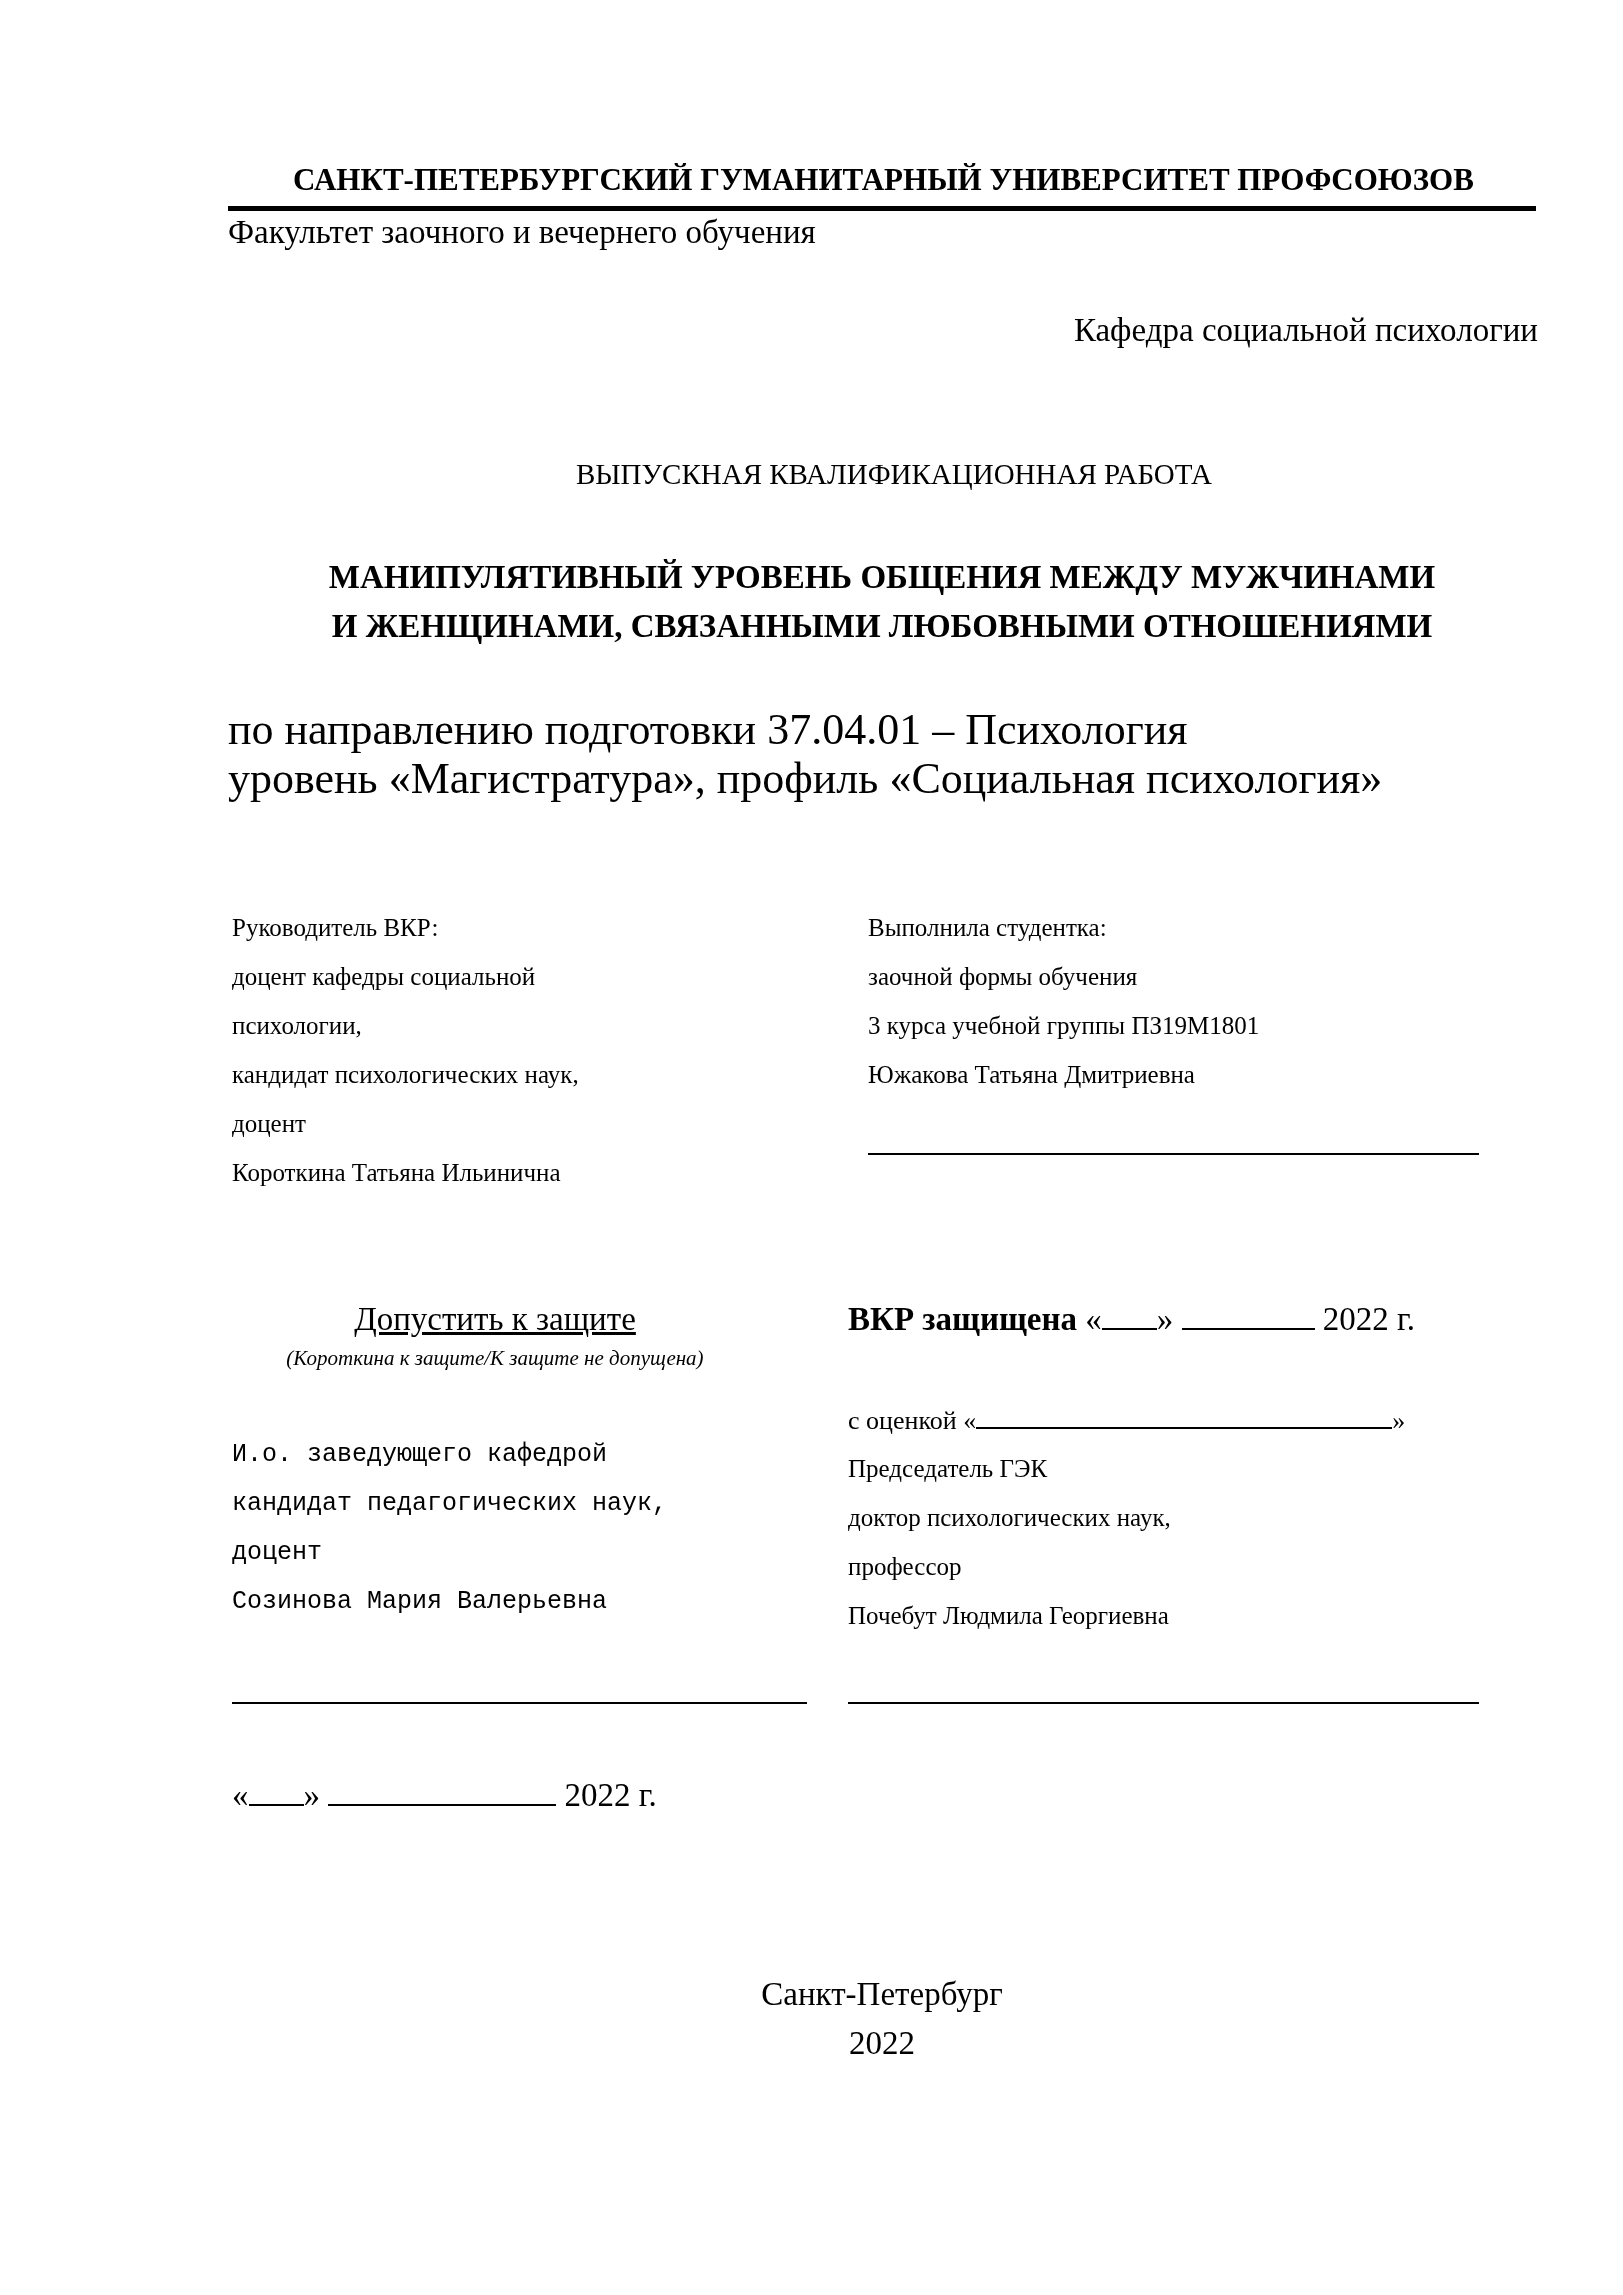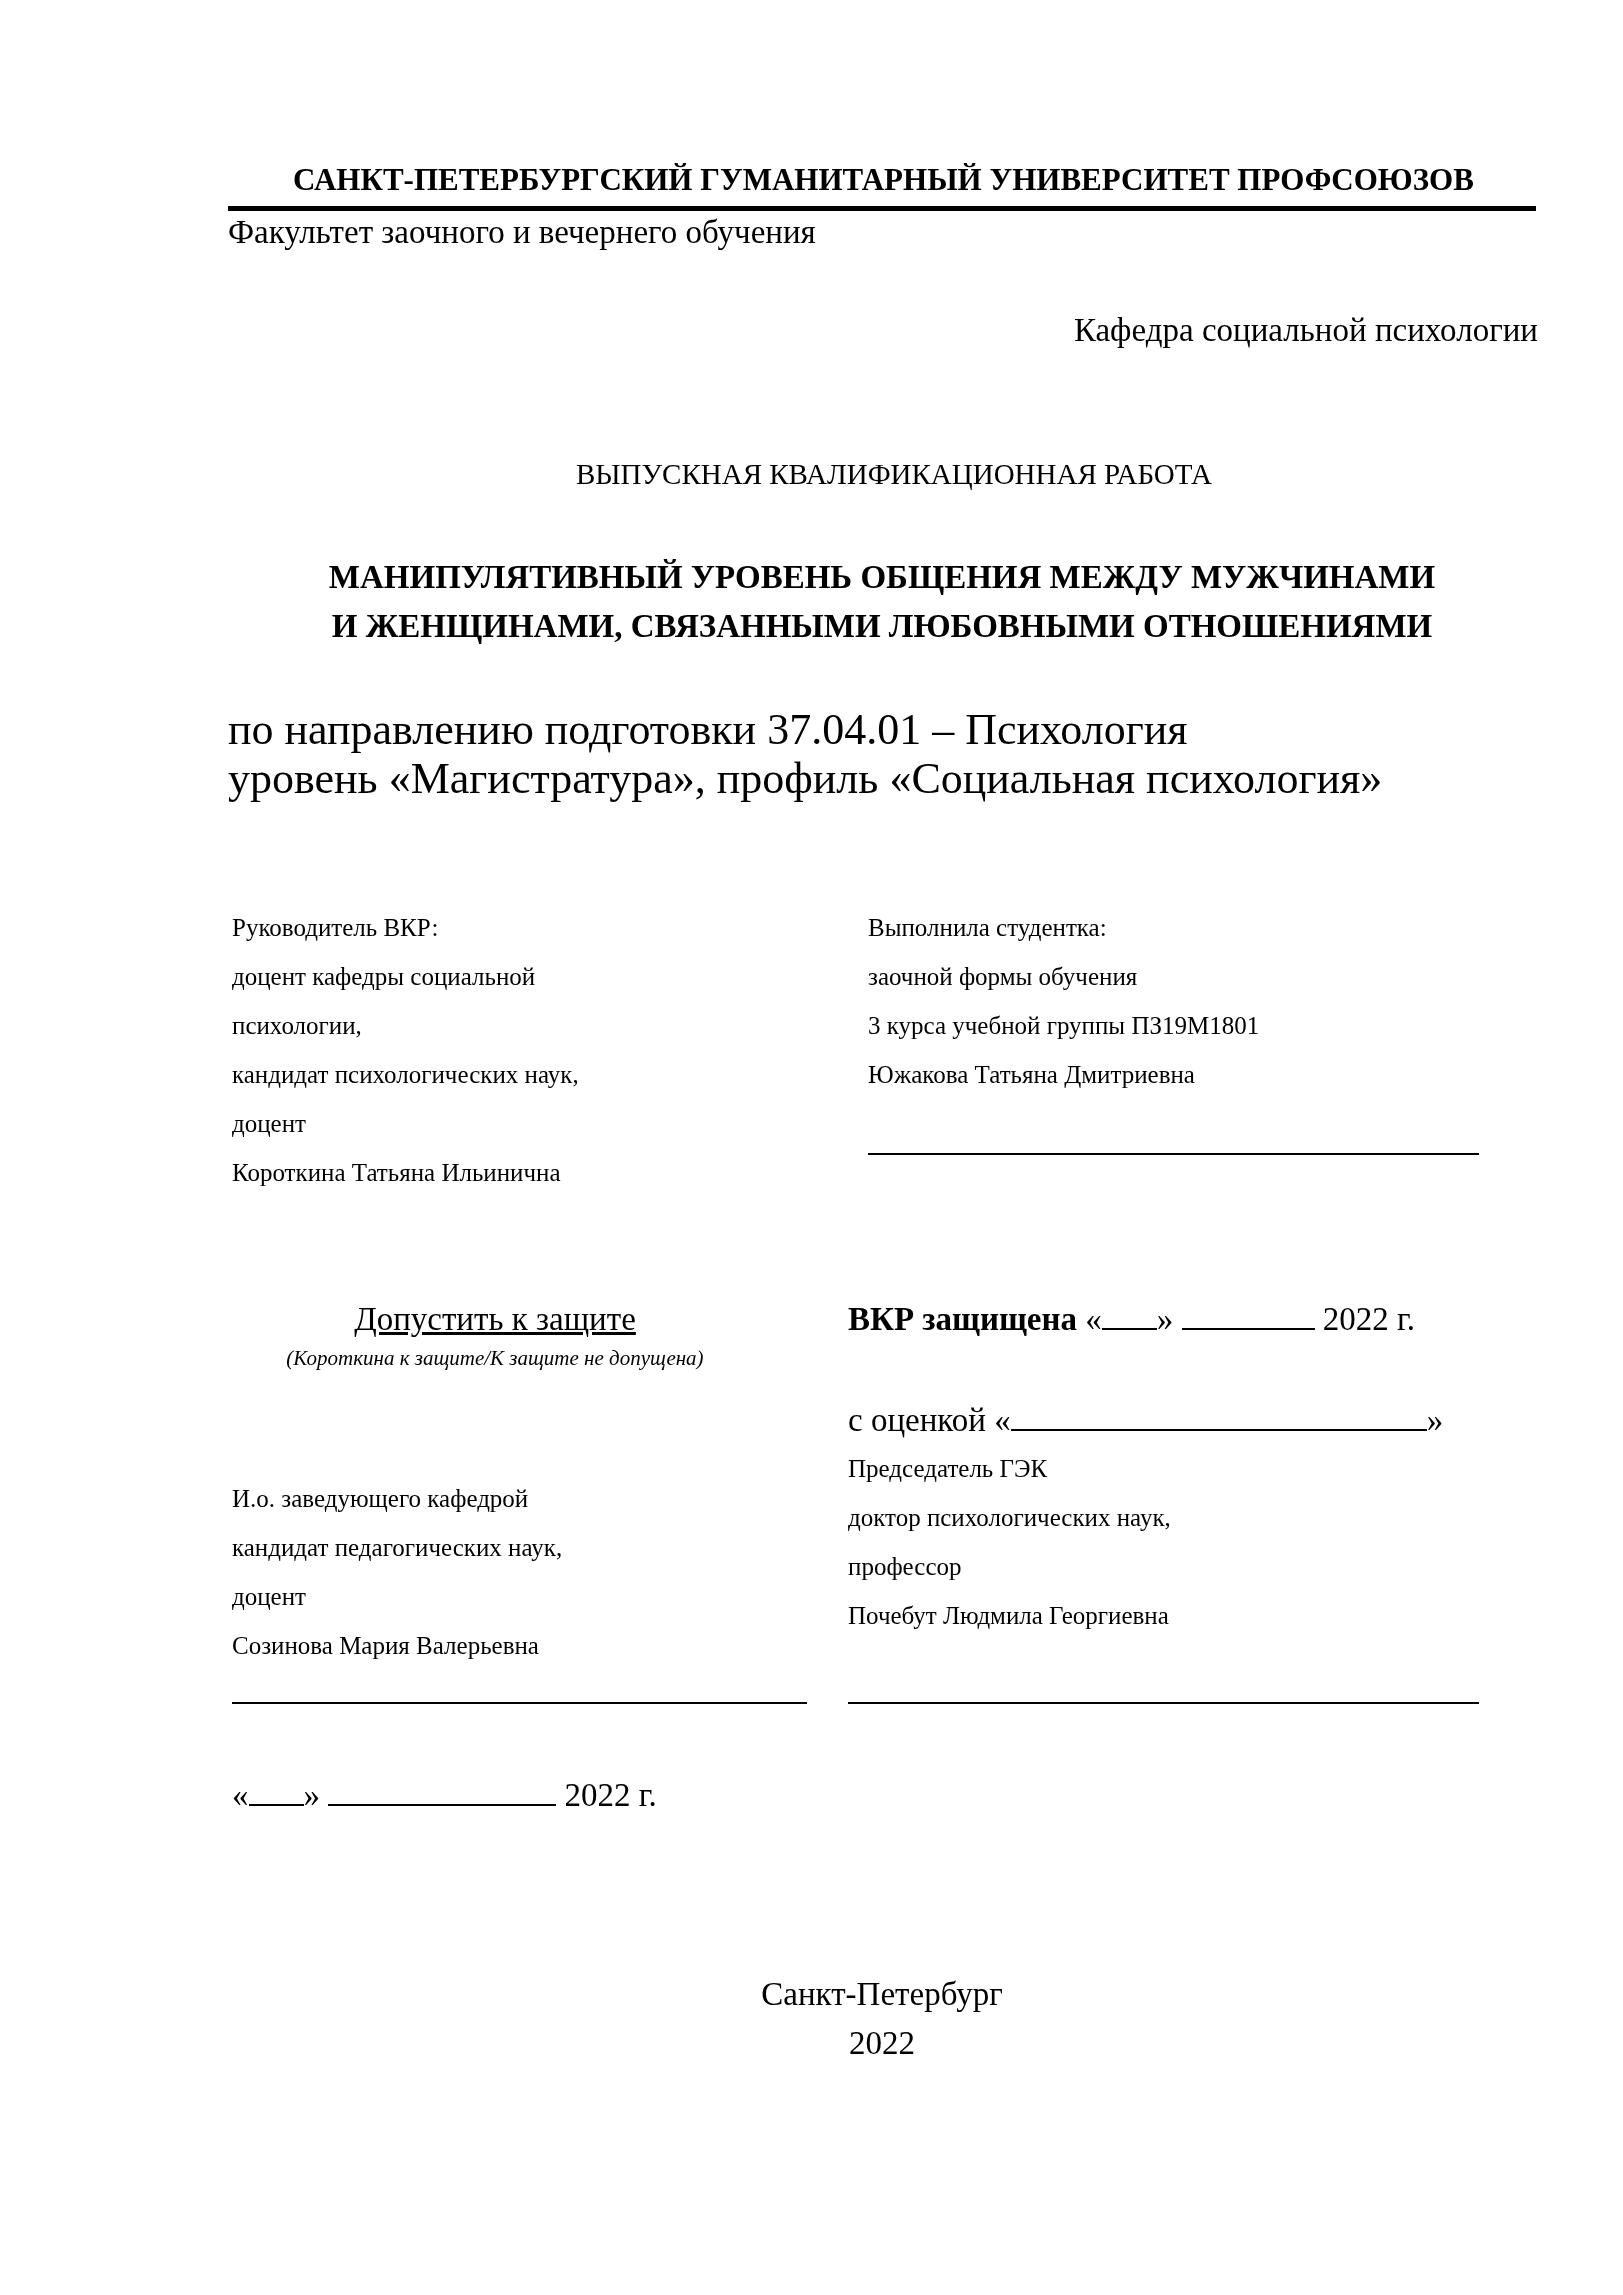--- a/index.html
+++ b/index.html
@@ -28,25 +28,25 @@
     #student { top: 903px; }
     #student-sign { top: 1151px; left: 868px; width: 611px; height: 2.4px; border-bottom: 2.4px solid #000; }
 
     #admit-block { left: 224px; width: 542px; top: 1295px; text-align: center; }
     #admit-decision { font-size: 33px; text-decoration: underline; line-height: 49px; }
     #admit-hint { font-size: 21px; font-style: italic; line-height: 28px; }
 
     #defended-line { top: 1295px; font-size: 33px; line-height: 49px; }
     .blank { display: inline-block; border-bottom: 2.4px solid #000; height: 31px; vertical-align: baseline; }
 
-    #head-block { top: 1474px; }
+    #head-block { top: 1430px; font-family: Liberation Mono, monospace; }
     #head-sign { top: 1700px; left: 232px; width: 575px; height: 2.4px; border-bottom: 2.4px solid #000; }
     #head-date { top: 1771px; font-size: 33px; line-height: 49px; }
 
-    #grade-line { top: 1396px; font-size: 33px; line-height: 49px; }
+    #grade-line { top: 1396px; font-size: 26px; line-height: 49px; }
     #chair-block { top: 1444px; }
     #chair-sign { top: 1700px; left: 848px; width: 631px; height: 2.4px; border-bottom: 2.4px solid #000; }
 
     #footer { left: 228px; width: 1308px; top: 1970px; font-size: 33px; text-align: center; line-height: 49px; }
   </style>
 </head>
 <body>
 
 <div id="university" class="abs">САНКТ-ПЕТЕРБУРГСКИЙ ГУМАНИТАРНЫЙ УНИВЕРСИТЕТ ПРОФСОЮЗОВ</div>
 <div id="uni-rule" class="abs"></div>

